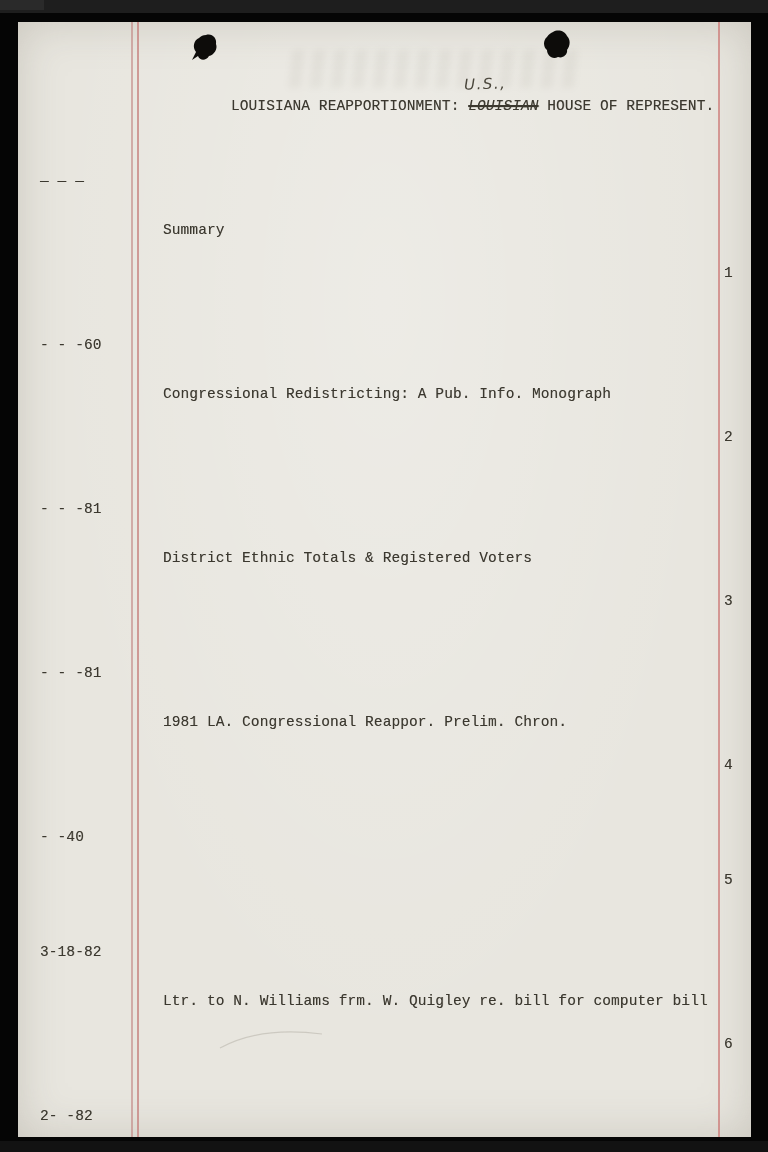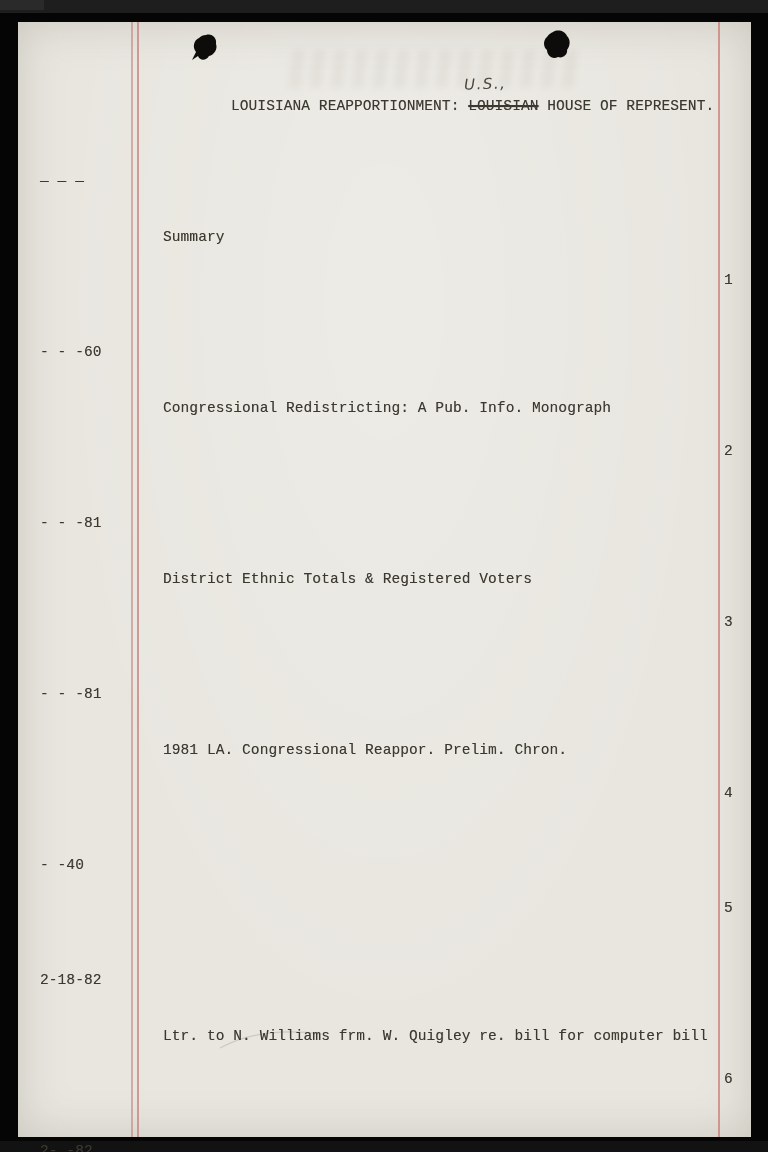--- a/index.html
+++ b/index.html
@@ -69,41 +69,41 @@
     font-size: 14.4px;
     line-height: 14.37px;
     letter-spacing: 0.15px;
     color: #3b382f;
     text-shadow: 0.3px 0.3px 0.6px rgba(59,56,47,0.45);
     white-space: pre;
   }
   .title-line {
     position: absolute; left: 213px; top: 77px;
   }
-  .struck { text-decoration: line-through; text-decoration-thickness: 1.5px; }
+  .struck { text-decoration: line-through; text-decoration-thickness: 1.5px; font-style: italic; }
   .handwritten {
     position: absolute; left: 446px; top: 55px;
     font-family: "DejaVu Sans", sans-serif;
     font-style: italic;
     font-size: 15px;
     letter-spacing: 1.5px;
     color: #4a463b;
     transform: rotate(-2deg);
     text-shadow: none;
   }
 
   .entries {
     position: absolute; left: 0; top: 123px; width: 733px;
   }
   .entry { position: relative; margin-bottom: 14.37px; }
   .entry .date {
     position: absolute; left: 22px; top: 0;
   }
   .entry .desc {
-    margin: 13px 0 0 145px;
+    margin: 6px 0 0 145px;
     font: inherit;
   }
   .entry .num {
     position: absolute; left: 706px; bottom: 0;
   }
 </style>
 </head>
 <body>
 
 <div class="stage">
@@ -161,21 +161,21 @@
     <pre class="desc tw">1981 LA. Congressional Reappor. Prelim. Chron.</pre>
     <span class="num">4</span>
   </div>
 
   <div class="entry">
     <span class="date">- -40</span>
     <span class="num">5</span>
   </div>
 
   <div class="entry">
-    <span class="date">2-18-82</span>
+    <span class="date">3-18-82</span>
     <pre class="desc tw">Ltr. to N. Williams frm. W. Quigley re. bill for computer bill</pre>
     <span class="num">6</span>
   </div>
 
   <div class="entry">
     <span class="date">2- -82</span>
     
     
   </div>
 

